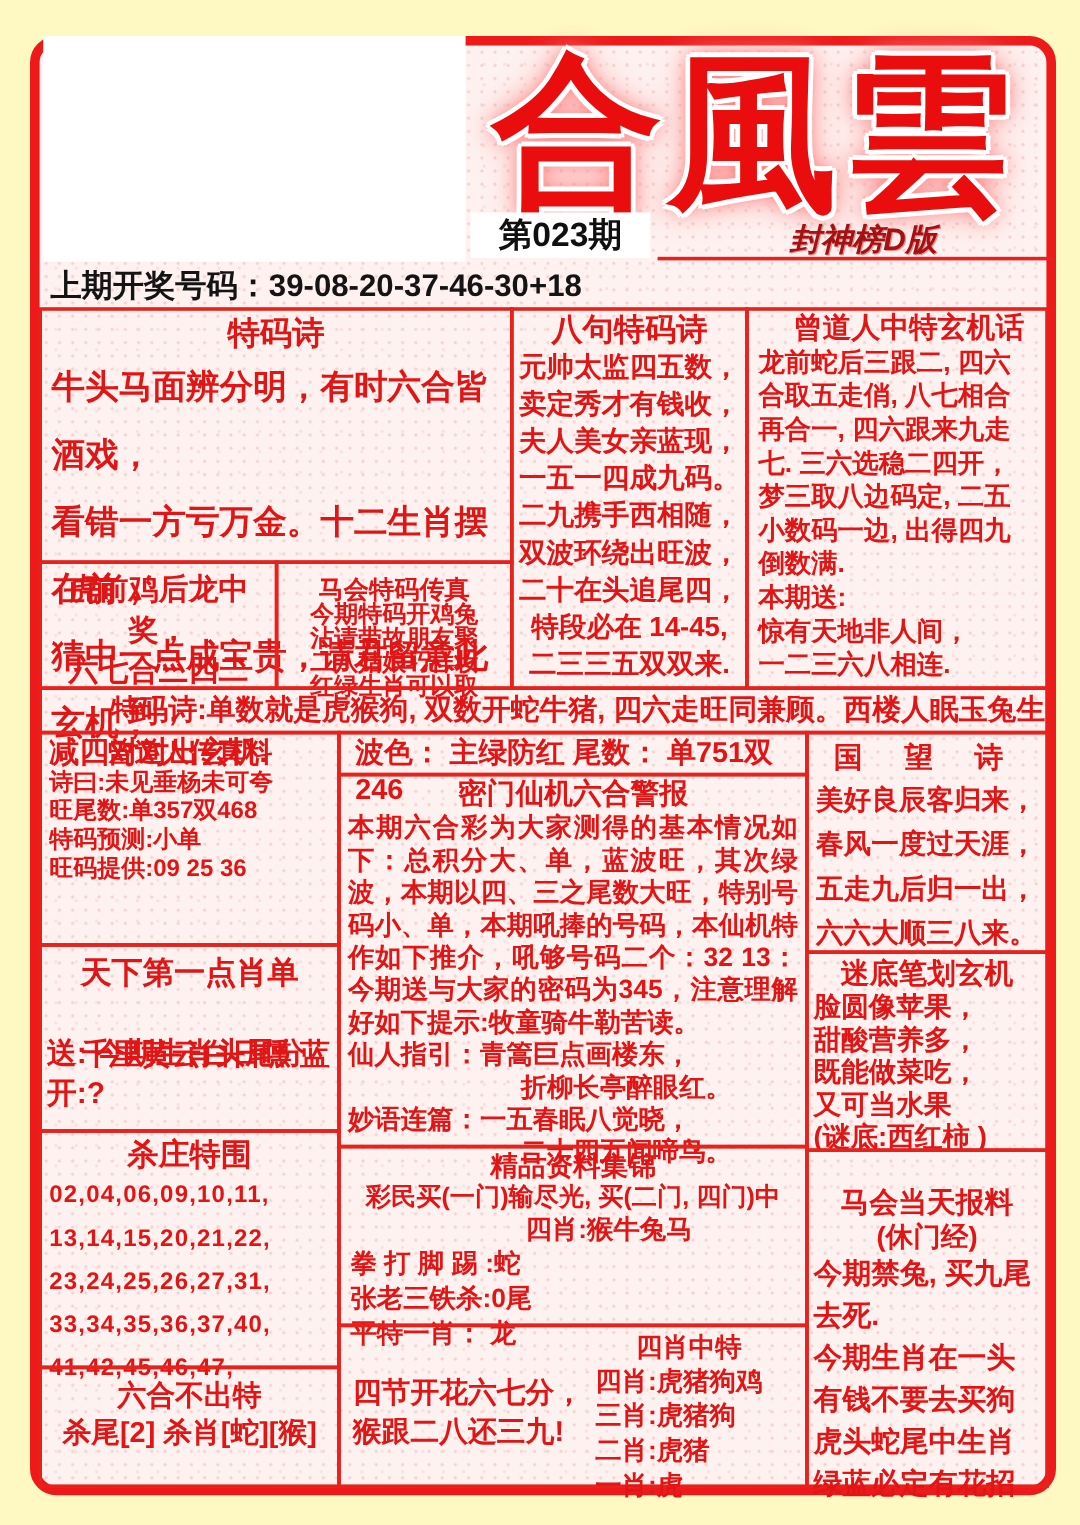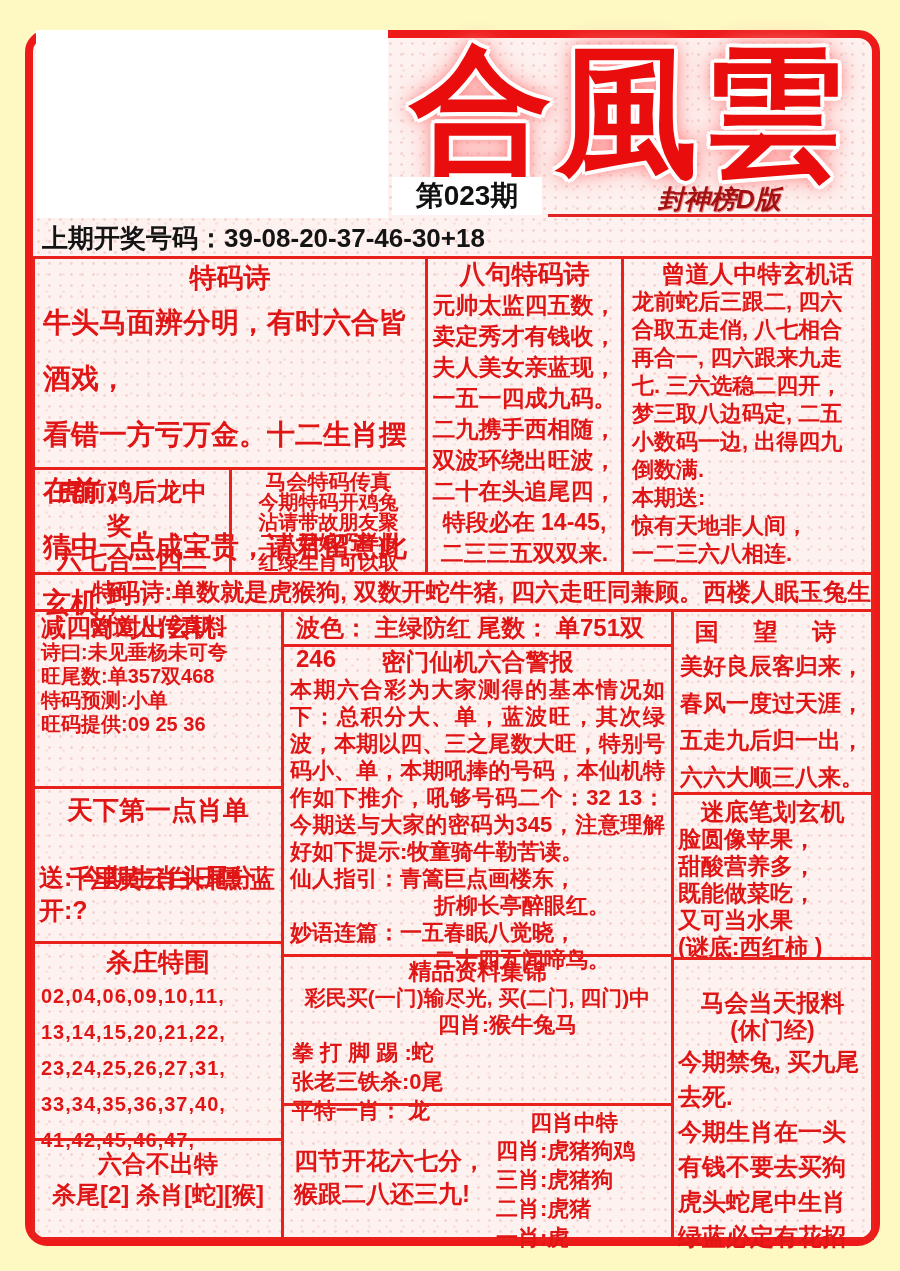--- a/index.html
+++ b/index.html
@@ -31,21 +31,21 @@
   .last-draw{position:absolute;left:42px;top:221px;width:760px;height:32px;z-index:4;
              color:#141414;font-weight:bold;font-size:26px;}
   
   .b-tema{left:32px;top:256px;width:396px;height:214px;}
   .b-tema .ln{font-size:28px;line-height:56px;padding:0 8px;}
   .b-tema .bt{font-size:27px;line-height:34px;padding-top:2px;}
   .b-hu{left:32px;top:467px;width:200px;height:108px;}
   .b-hu .ln{font-size:25px;line-height:34px;text-align:center;}
   .b-hu{padding-top:4px;}
   .b-machuan{left:229px;top:467px;width:199px;height:108px;}
-  .b-machuan .bt{font-size:21px;line-height:21px;padding-top:1px;}
+  .b-machuan .bt{font-size:21px;line-height:21px;padding-top:11px;}
   .b-machuan .ln{font-size:20px;line-height:20px;text-align:center;}
   .b-baju{left:425px;top:256px;width:199px;height:319px;}
   .b-baju .bt{font-size:26px;line-height:31px;}
   .b-baju .ln{font-size:23px;line-height:31px;text-align:center;}
   .b-zeng{left:621px;top:256px;width:253px;height:319px;}
   .b-zeng .bt{font-size:24px;line-height:29px;padding-left:20px;}
   .b-zeng .ln{font-size:22px;line-height:28px;padding:0 8px;}
   .b-strip{left:32px;top:572px;width:842px;height:40px;}
   .b-strip .ln{font-size:24px;line-height:33px;padding-left:8px;text-align:right;}
   

